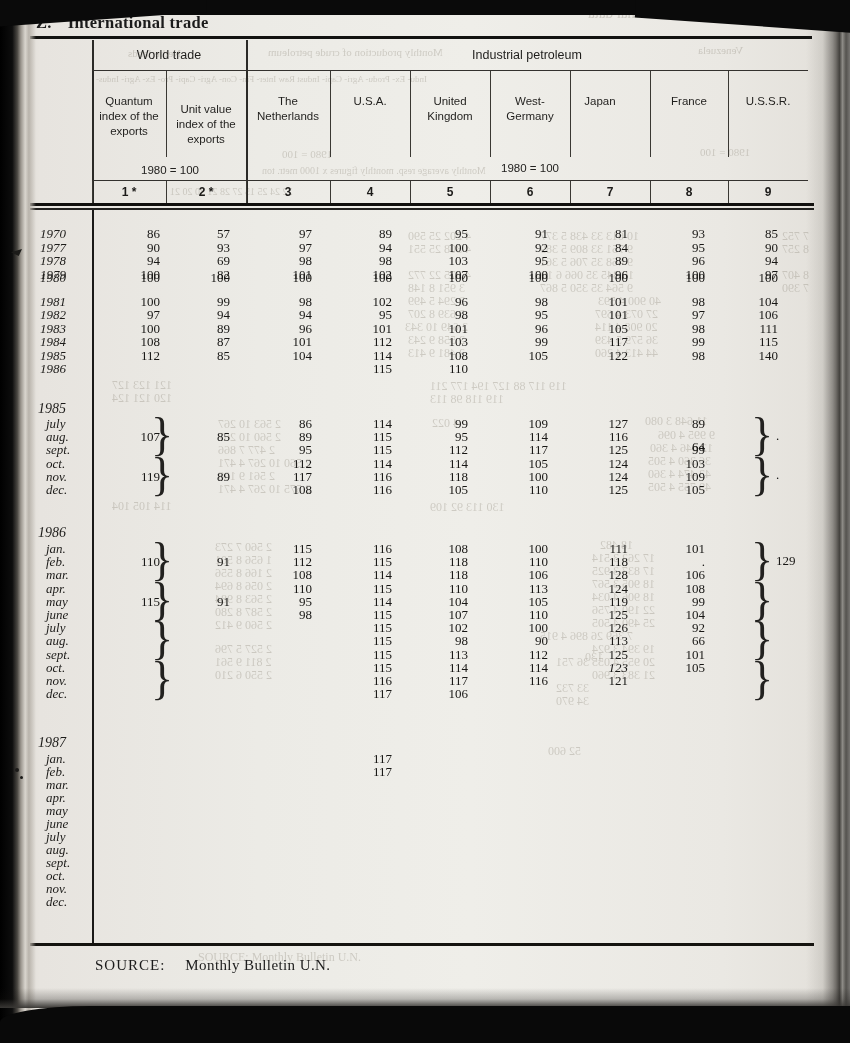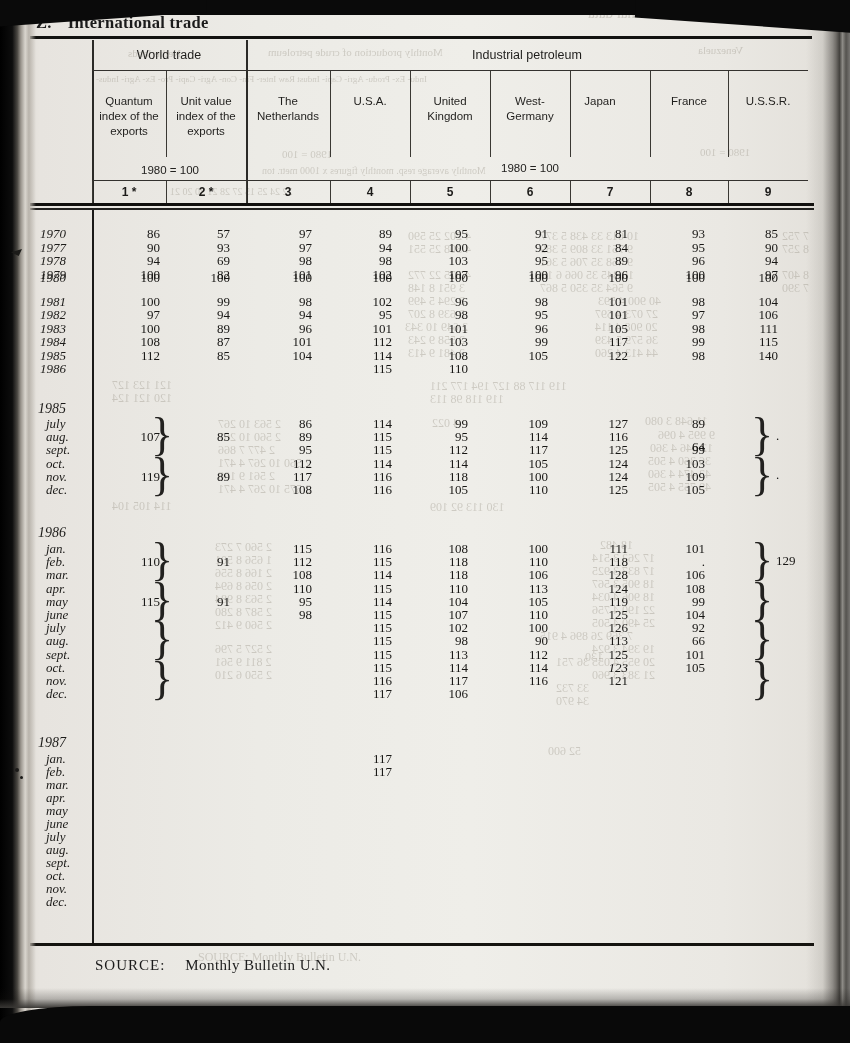--- a/index.html
+++ b/index.html
@@ -166,21 +166,21 @@
   <div class="vl body-border"></div>
   <div class="hl rule-bottom"></div>
 
   <div class="sec sec-world">World trade</div>
   <div class="sec sec-ind">Industrial petroleum</div>
   <div class="note note-l">1980 = 100</div>
   <div class="note note-r">1980 = 100</div>
 
   <div id="colheads">
       <div class="colhead" style="left: 92px; width: 74px;">Quantum index of the exports</div>
-      <div class="colhead" style="left: 166px; width: 80px;">Unit value index of the exports</div>
+      <div class="colhead" style="left: 166px; width: 80px; margin-top: 8px;">Unit value index of the exports</div>
       <div class="vl" style="left: 166px; top: 71px; height: 86px; width: 1px; background: rgb(58, 56, 51);"></div>
       <div class="colhead" style="left: 246px; width: 84px;">The Netherlands</div>
       <div class="colhead" style="left: 330px; width: 80px;">U.S.A.</div>
       <div class="vl" style="left: 330px; top: 71px; height: 86px; width: 1px; background: rgb(58, 56, 51);"></div>
       <div class="colhead" style="left: 410px; width: 80px;">United Kingdom</div>
       <div class="vl" style="left: 410px; top: 71px; height: 86px; width: 1px; background: rgb(58, 56, 51);"></div>
       <div class="colhead" style="left: 490px; width: 80px;">West- Germany</div>
       <div class="vl" style="left: 490px; top: 71px; height: 86px; width: 1px; background: rgb(58, 56, 51);"></div>
       <div class="colhead" style="left: 560px; width: 80px; text-align: center;">Japan</div>
       <div class="vl" style="left: 570px; top: 71px; height: 86px; width: 1px; background: rgb(58, 56, 51);"></div>

